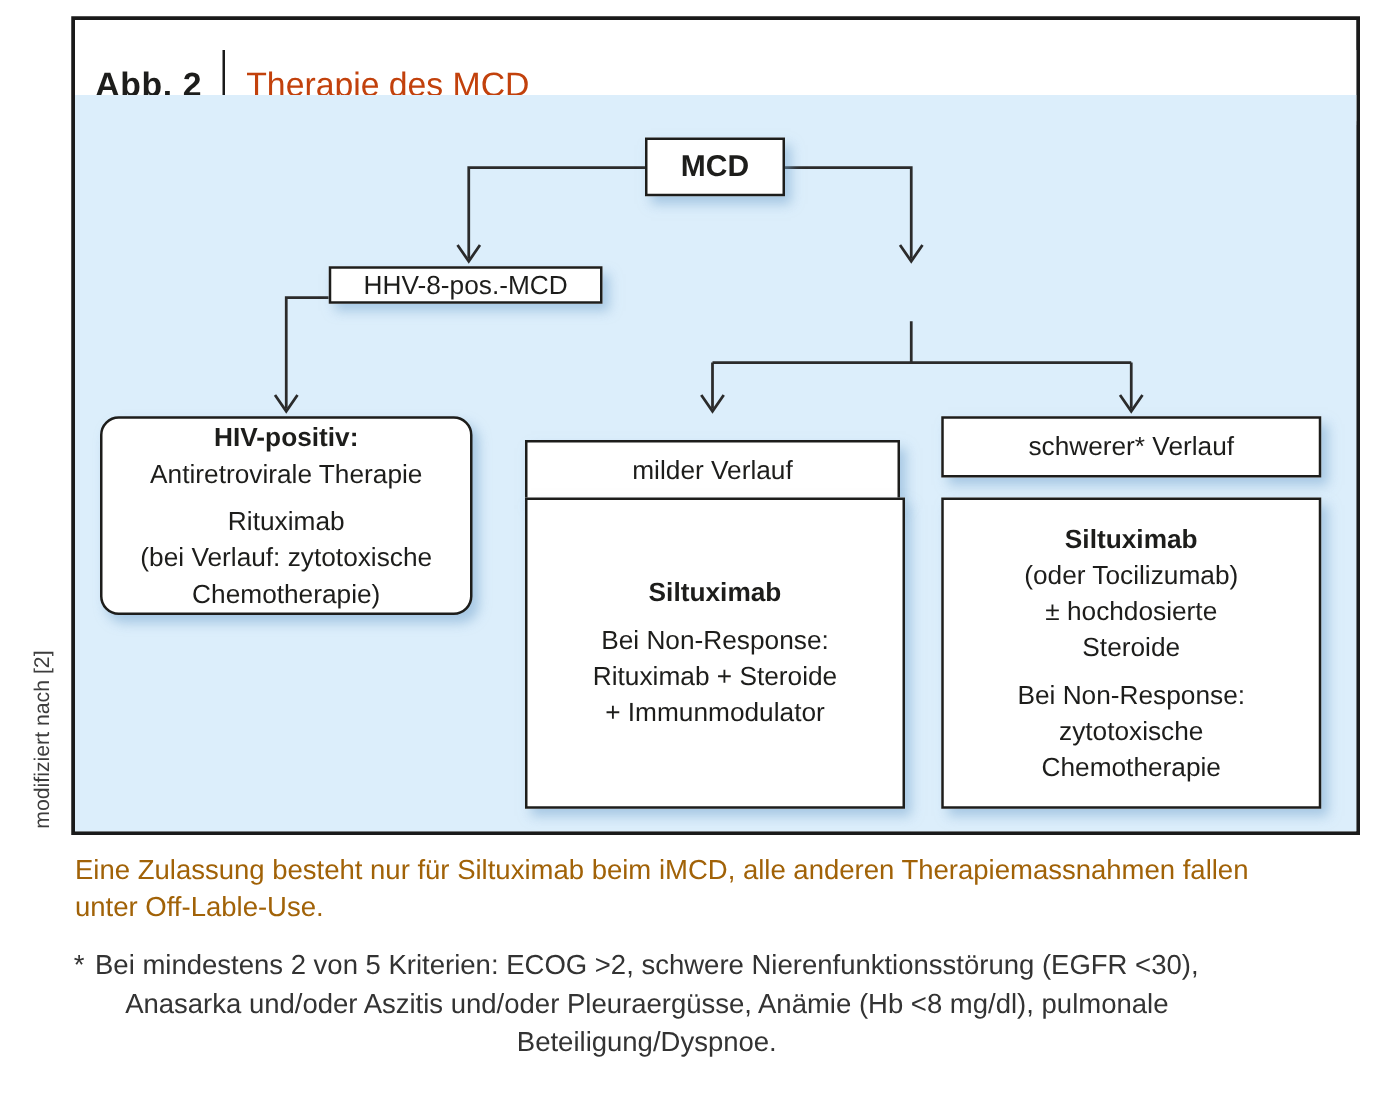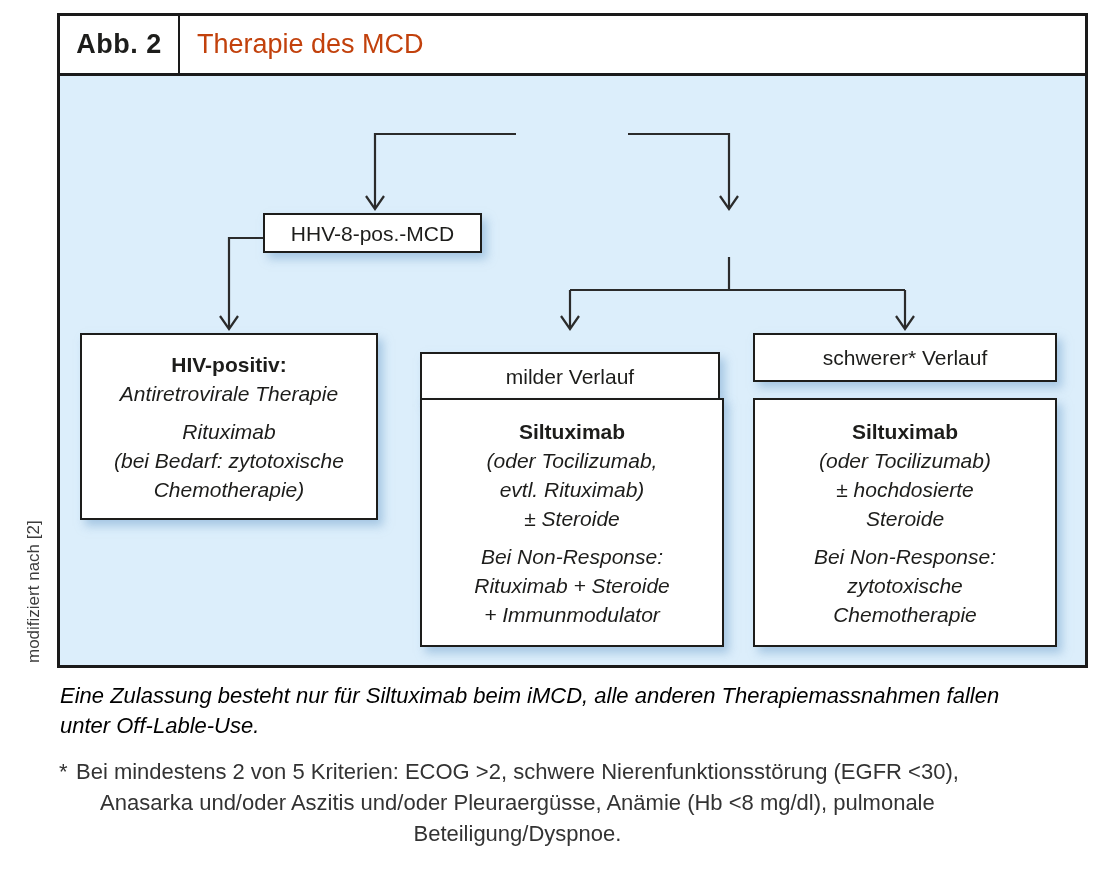--- a/index.html
+++ b/index.html
@@ -17,20 +17,21 @@
     position: absolute; left: 57px; top: 13px;
     width: 1031px; height: 655px;
     border: 3px solid #1a1a1a;
     box-sizing: border-box;
     background: #ffffff;
   }
   .figure-header {
     display: flex; align-items: stretch;
     height: 57px; border-bottom: 3px solid #1a1a1a;
     background: #ffffff;
+    margin-top: 24px;
   }
   .figure-label-cell {
     width: 118px; border-right: 2px solid #1a1a1a;
     display: flex; align-items: center; justify-content: center;
     font-size: 27px; font-weight: bold; letter-spacing: 0.5px;
   }
   .figure-title-cell {
     flex: 1; display: flex; align-items: center;
     padding-left: 17px; font-size: 27px; color: #c2410c;
   }
@@ -55,45 +56,44 @@
     background: #ffffff;
     border: 2px solid #1d1d1b;
     box-sizing: border-box;
     box-shadow: 5px 6px 9px rgba(122, 168, 208, 0.55);
     display: flex; flex-direction: column;
     align-items: center; justify-content: center;
     text-align: center;
     font-size: 21px; line-height: 29px;
   }
   .node .node-title { font-weight: bold; }
-  .node .para { white-space: pre; font-style: italic; }
+  .node .para { white-space: pre; }
   .node .para + .para, .node .para-gap { margin-top: 9px; }
 
   #node-mcd      { left: 516px; top: 110px; width: 112px; height: 47px; font-size: 24px; font-weight: bold; }
-  #node-hhv8     { left: 263px; top: 213px; width: 219px; height: 40px; }
+  #node-hhv8     { left: 263px; top: 213px; width: 219px; height: 30px; }
   #node-imcd     { left: 574px; top: 213px; width: 311px; height: 44px; }
   #node-milder   { left: 420px; top: 333px; width: 300px; height: 49px; margin-top: 19px; }
   #node-schwerer { left: 753px; top: 333px; width: 304px; height: 49px; }
-  #node-hiv      { left:  80px; top: 333px; width: 298px; height: 187px; }
+  #node-hiv      { left:  80px; top: 333px; width: 298px; height: 159px; border-radius: 15px; }
   #node-sil1     { left: 420px; top: 398px; width: 304px; height: 249px; }
   #node-sil2     { left: 753px; top: 398px; width: 304px; height: 249px; }
 
   
   .side-note {
     position: absolute; left: 24px; top: 663px;
     transform: rotate(-90deg); transform-origin: 0 0;
     font-size: 17px; color: #3d3d3d; white-space: nowrap;
   }
 
   
   .approval-note {
     position: absolute; left: 60px; top: 681px;
-    font-size: 22px; line-height: 30px; color: #000000;
+    font-size: 22px; line-height: 30px; color: #a16207;
     white-space: pre;
-    font-style: italic;
   }
   .footnote {
     position: absolute; left: 59px; top: 756px;
     display: flex; align-items: flex-start;
     font-size: 22px; line-height: 31px; color: #333;
   }
   .footnote .star { width: 17px; flex: 0 0 17px; }
   .footnote .ftext { white-space: pre; text-align: center; }
 </style>
 </head>
@@ -121,47 +121,47 @@
     <path d="M 220 316 L 229 329 L 238 316"></path>
 
     <path d="M 729 257 V 290"></path>
     <path d="M 570 290 H 905"></path>
     <path d="M 570 290 V 327"></path>
     <path d="M 561 316 L 570 329 L 579 316"></path>
     <path d="M 905 290 V 327"></path>
     <path d="M 896 316 L 905 329 L 914 316"></path>
   </svg>
 
+  <div class="node" id="node-mcd">
+    <div>MCD</div>
+  </div>
 
   <div class="node" id="node-hhv8">
     <div>HHV-8-pos.-MCD</div>
   </div>
 
 
   <div class="node" id="node-milder">
     <div>milder Verlauf</div>
   </div>
 
   <div class="node" id="node-schwerer">
     <div>schwerer* Verlauf</div>
   </div>
 
   <div class="node" id="node-hiv">
     <div class="node-title">HIV-positiv:</div>
     <div class="para">Antiretrovirale Therapie</div>
     <div class="para para-gap">Rituximab
-(bei Bedarf: zytotoxische
+(bei Verlauf: zytotoxische
 Chemotherapie)</div>
   </div>
 
   <div class="node" id="node-sil1">
     <div class="node-title">Siltuximab</div>
-    <div class="para">(oder Tocilizumab,
-evtl. Rituximab)
-± Steroide</div>
     <div class="para para-gap">Bei Non-Response:
 Rituximab + Steroide
 + Immunmodulator</div>
   </div>
 
   <div class="node" id="node-sil2">
     <div class="node-title">Siltuximab</div>
     <div class="para">(oder Tocilizumab)
 ± hochdosierte
 Steroide</div>

